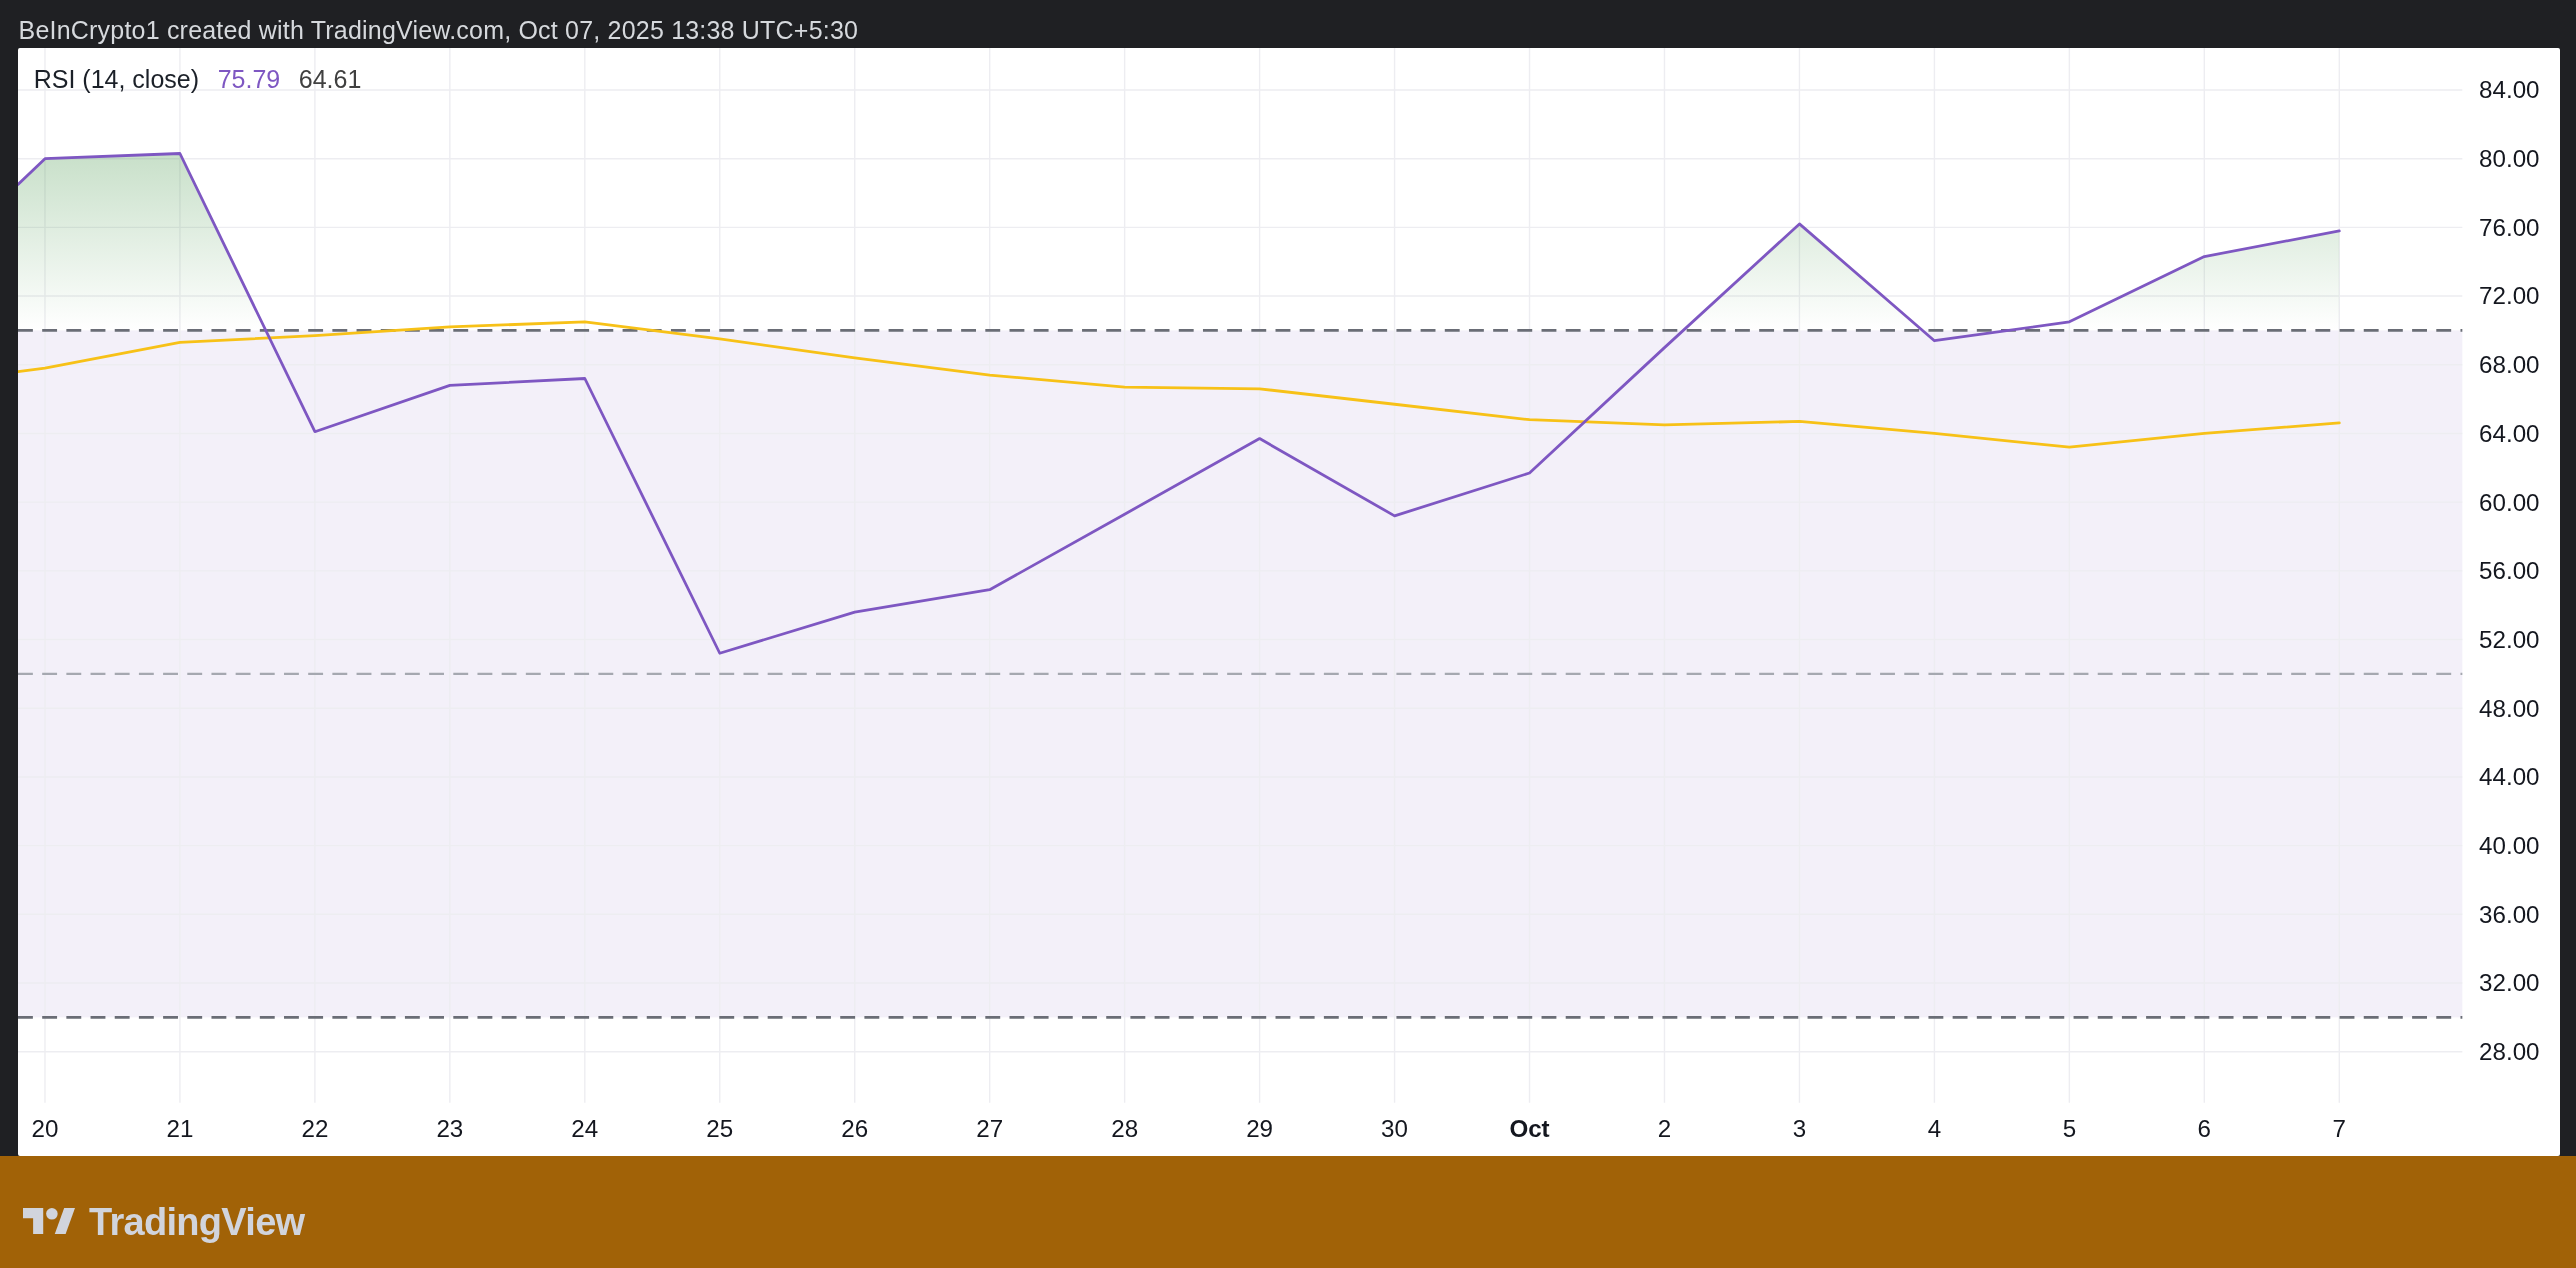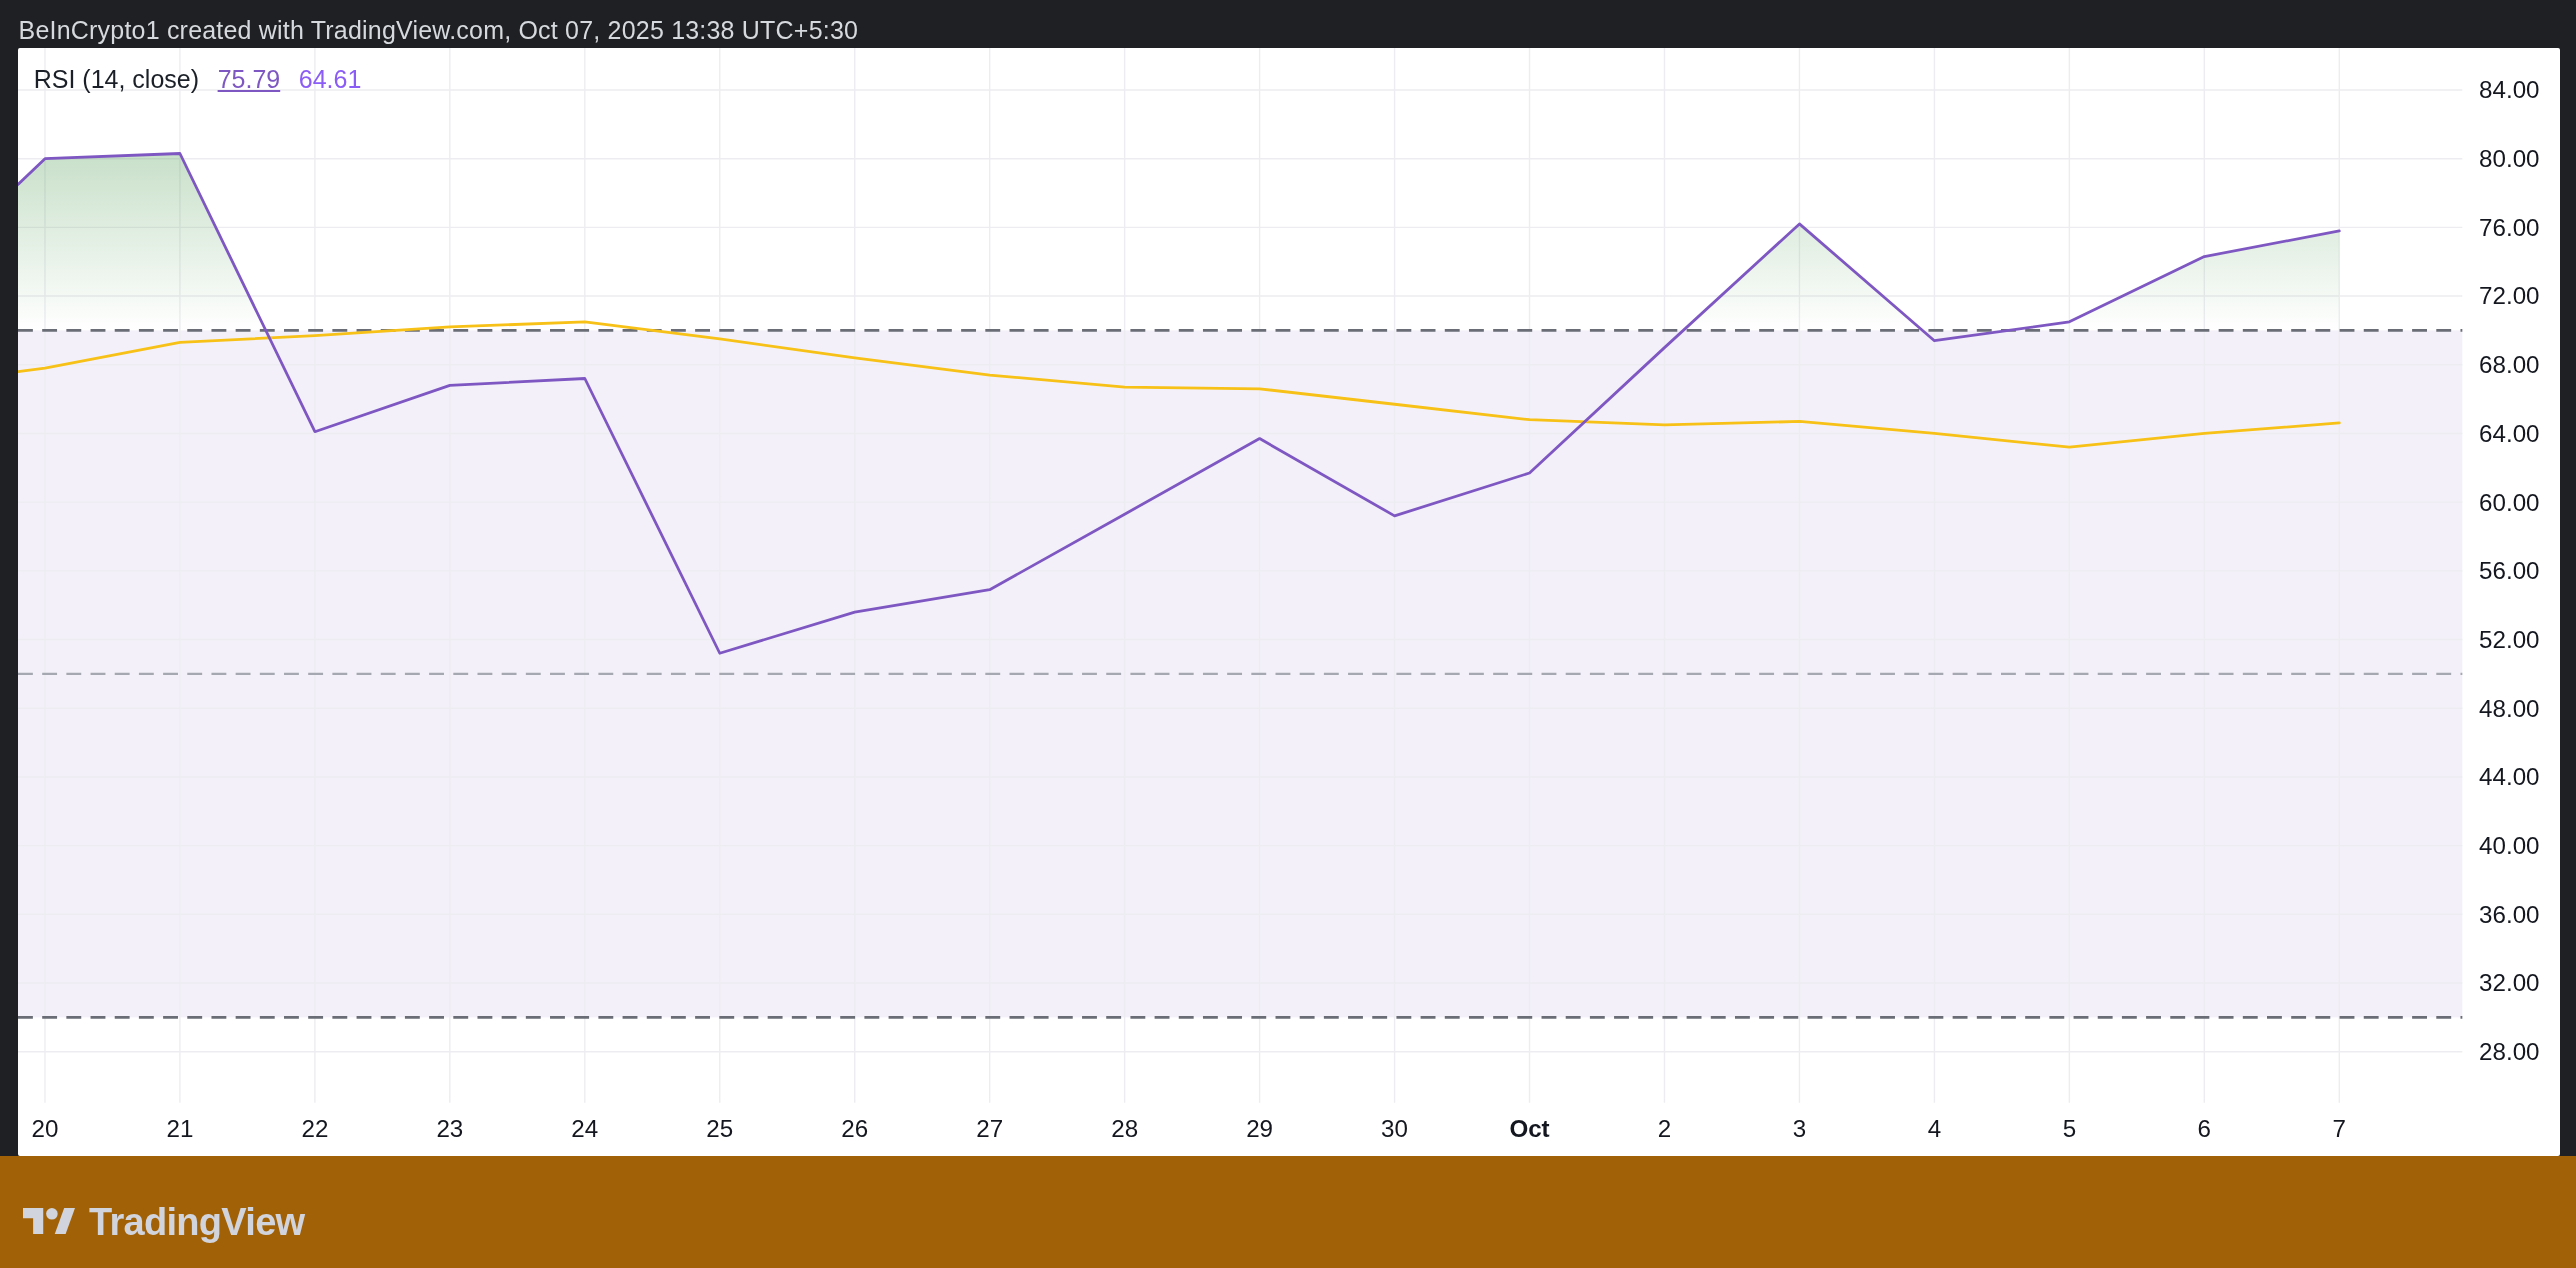--- a/index.html
+++ b/index.html
@@ -20,22 +20,22 @@
     position:absolute;left:17.7px;top:48px;width:2542px;height:1108px;
     background:#ffffff;border-radius:1.9px;
   }
   .chart-area{position:absolute;inset:0;border-radius:22px;}
   .chart-area svg{display:block;}
   .legend{
     position:absolute;left:16px;top:15px;display:flex;align-items:baseline;gap:18.6px;
     font-size:25px;line-height:32px;white-space:nowrap;
   }
   .legend .lg-label{color:#1b2028;}
-  .legend .lg-rsi{color:#7e57c2;text-decoration:underline;}
-  .legend .lg-ma{color:#8b5cf6;text-align:right;}
+  .legend .lg-rsi{color:#7e57c2;}
+  .legend .lg-ma{color:#404040;text-align:right;}
   .bottombar{
     position:absolute;left:0;top:1156px;width:2576px;height:133px;
     display:flex;align-items:center;gap:14px;padding-left:23px;box-sizing:border-box;
     background:#a16207;
   }
   .tv-logo{display:inline-flex;align-items:center;}
   .tv-word{
     color:#d1d4dc;font-size:38px;font-weight:700;letter-spacing:-0.7px;
   }
 </style>

